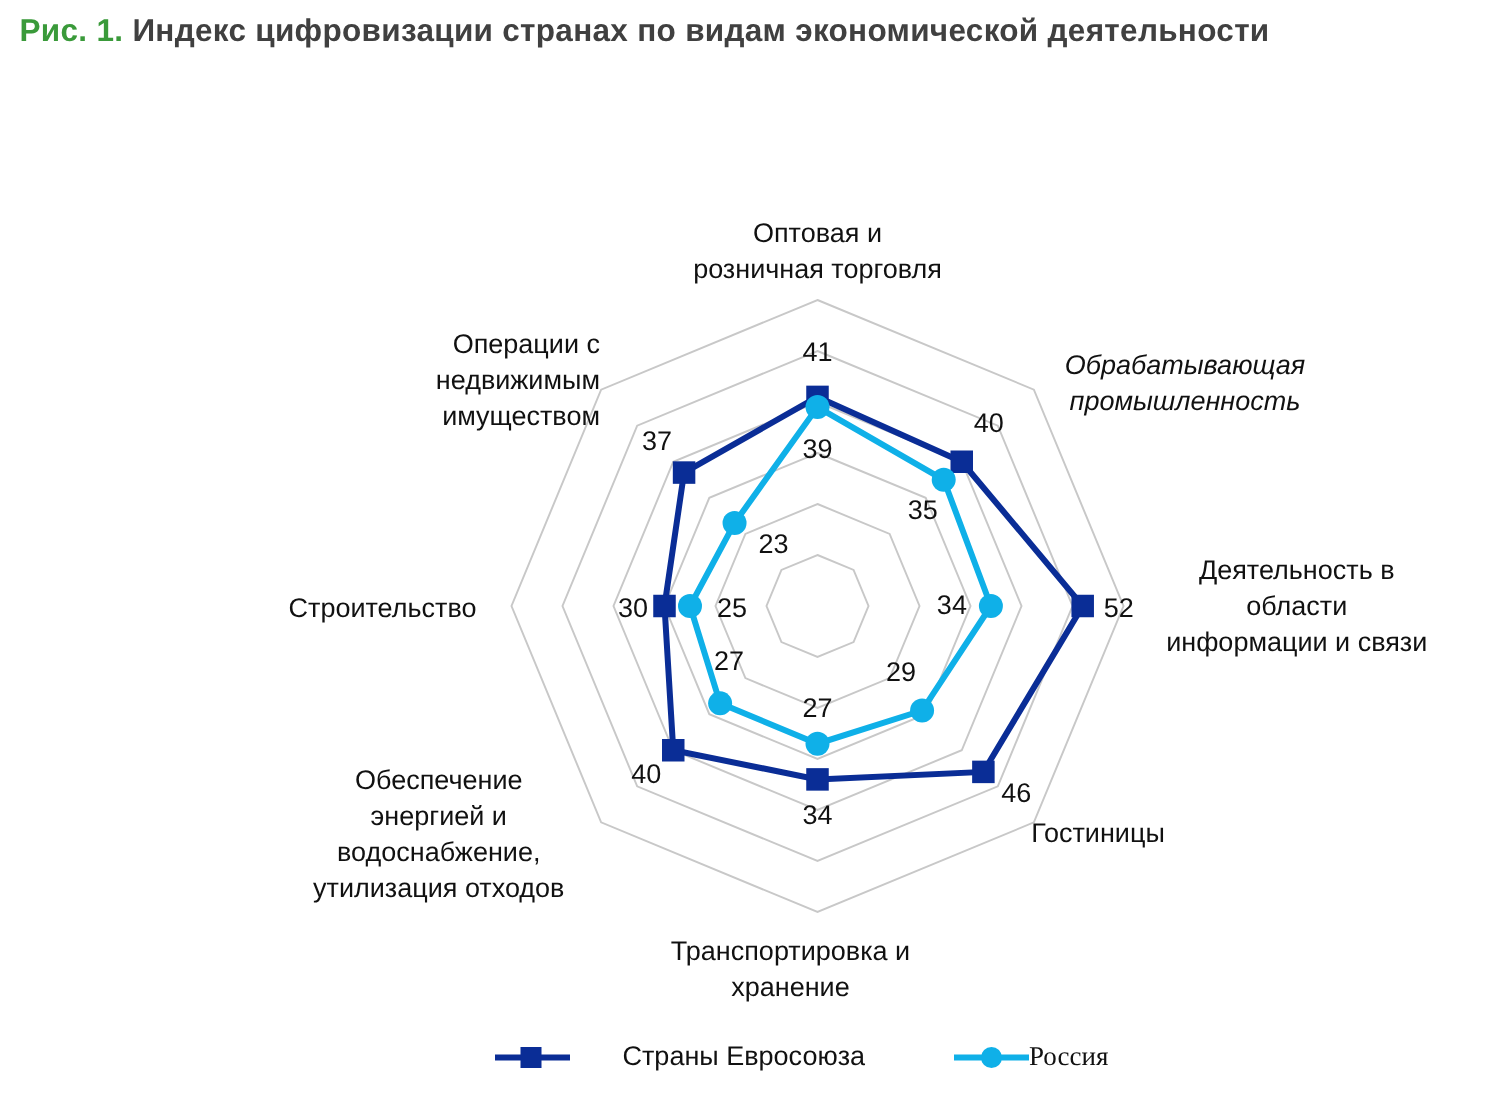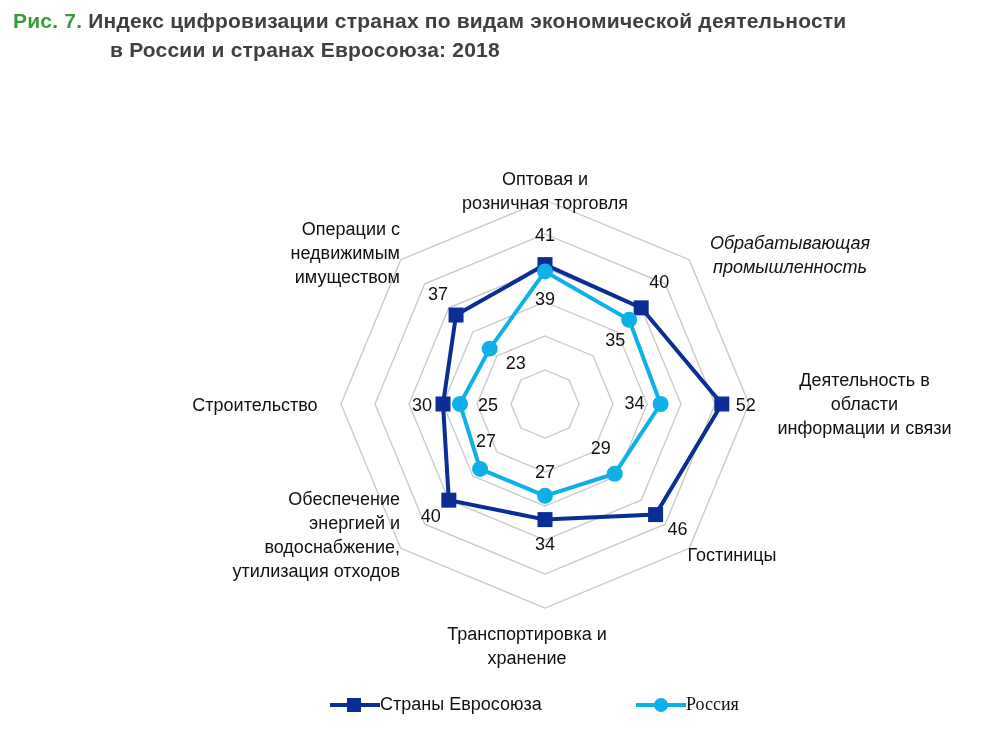--- a/index.html
+++ b/index.html
@@ -10,23 +10,22 @@
   svg{position:absolute;left:0;top:0;}
   .cat{position:absolute;font-size:18px;color:#111;line-height:24px;text-align:center;white-space:nowrap;}
   .legend{position:absolute;top:694px;left:0;width:1000px;font-size:18px;color:#111;}
   .leg-item{position:absolute;display:flex;align-items:center;top:0;}
   .leg-item svg{position:static;}
 </style>
 </head>
 <body>
 
 <div class="title">
-  <span class="fig">Рис. 7</span><span class="fig">.</span>
+  <span class="fig">Рис. 1</span><span class="fig">.</span>
   <span>Индекс цифровизации странах по видам экономической деятельности</span>
-  <span class="line2">в России и странах Евросоюза: 2018</span>
 </div>
 
 <svg id="radar" width="1000" height="730" xmlns="http://www.w3.org/2000/svg">
   <g id="grid">
       <polygon points="545,370 569.0416305603426,379.95836943965736 579,404 569.0416305603426,428.04163056034264 545,438 520.9583694396574,428.04163056034264 511,404 520.9583694396574,379.95836943965736" fill="none" stroke="#c8c8c8" stroke-width="1.3"></polygon>
       <polygon points="545,336 593.0832611206853,355.9167388793148 613,404 593.0832611206853,452.0832611206852 545,472 496.9167388793148,452.0832611206852 477,404 496.9167388793148,355.9167388793148" fill="none" stroke="#c8c8c8" stroke-width="1.3"></polygon>
       <polygon points="545,302 617.1248916810279,331.87510831897214 647,404 617.1248916810279,476.12489168102786 545,506 472.87510831897214,476.12489168102786 443,404 472.87510831897214,331.87510831897214" fill="none" stroke="#c8c8c8" stroke-width="1.3"></polygon>
       <polygon points="545,268 641.1665222413704,307.83347775862956 681,404 641.1665222413704,500.16652224137044 545,540 448.83347775862956,500.16652224137044 409,404 448.8334777586295,307.83347775862956" fill="none" stroke="#c8c8c8" stroke-width="1.3"></polygon>
       <polygon points="545,234 665.2081528017131,283.7918471982869 715,404 665.2081528017131,524.208152801713 545,574 424.7918471982869,524.2081528017131 375,404 424.79184719828686,283.7918471982869" fill="none" stroke="#c8c8c8" stroke-width="1.3"></polygon>
       <polygon points="545,200 689.2497833620557,259.7502166379443 749,404 689.2497833620557,548.2497833620557 545,608 400.7502166379443,548.2497833620557 341,404 400.7502166379443,259.7502166379443" fill="none" stroke="#c8c8c8" stroke-width="1.3"></polygon>
@@ -66,31 +65,31 @@
       <text x="615.1457069611992" y="345.85429303880085" text-anchor="middle" font-size="18" fill="#111" font-family="&quot;Liberation Sans&quot;, sans-serif">35</text>
       <text x="634.6" y="409" text-anchor="middle" font-size="18" fill="#111" font-family="&quot;Liberation Sans&quot;, sans-serif">34</text>
       <text x="600.7207286249936" y="453.72072862499357" text-anchor="middle" font-size="18" fill="#111" font-family="&quot;Liberation Sans&quot;, sans-serif">29</text>
       <text x="545" y="477.8" text-anchor="middle" font-size="18" fill="#111" font-family="&quot;Liberation Sans&quot;, sans-serif">27</text>
       <text x="486.08759748707496" y="446.91240251292504" text-anchor="middle" font-size="18" fill="#111" font-family="&quot;Liberation Sans&quot;, sans-serif">27</text>
       <text x="488" y="411" text-anchor="middle" font-size="18" fill="#111" font-family="&quot;Liberation Sans&quot;, sans-serif">25</text>
       <text x="515.704249711212" y="368.704249711212" text-anchor="middle" font-size="18" fill="#111" font-family="&quot;Liberation Sans&quot;, sans-serif">23</text>
     </g>
 </svg>
 
-<div class="cat" id="cat0" style="left:440px;top:143px;width:210px;margin-top:24px;">Оптовая и<br>розничная торговля</div>
+<div class="cat" id="cat0" style="left:440px;top:143px;width:210px;">Оптовая и<br>розничная торговля</div>
 <div class="cat" id="cat1" style="left:690px;top:231px;width:200px;font-style:italic;">Обрабатывающая<br>промышленность</div>
 <div class="cat" id="cat2" style="left:752px;top:368px;width:225px;">Деятельность в<br>области<br>информации и связи</div>
 <div class="cat" id="cat3" style="left:672px;top:543px;width:120px;">Гостиницы</div>
 <div class="cat" id="cat4" style="left:412px;top:622px;width:230px;">Транспортировка и<br>хранение</div>
-<div class="cat" id="cat5" style="left:185px;top:487px;width:215px;text-align:right;">Обеспечение<br>энергией и<br>водоснабжение,<br>утилизация отходов</div>
+<div class="cat" id="cat5" style="left:185px;top:508px;width:215px;">Обеспечение<br>энергией и<br>водоснабжение,<br>утилизация отходов</div>
 <div class="cat" id="cat6" style="left:170px;top:393px;width:170px;">Строительство</div>
 <div class="cat" id="cat7" style="left:250px;top:217px;width:150px;text-align:right;">Операции с<br>недвижимым<br>имуществом</div>
 
 <div class="legend">
-  <div class="leg-item" style="left:330px;">
+  <div class="leg-item" style="left:330px;gap:35px;">
     <svg width="50" height="20">
       <line x1="0" y1="10" x2="50" y2="10" stroke-width="4" id="leg-eu-line" stroke="#0a2d96"></line>
       <rect x="17" y="3" width="14" height="14" id="leg-eu-mark" fill="#0a2d96"></rect>
     </svg>
     <span>Страны Евросоюза</span>
   </div>
   <div class="leg-item" style="left:636px;font-family:Liberation Serif, serif;">
     <svg width="50" height="20">
       <line x1="0" y1="10" x2="50" y2="10" stroke-width="4" id="leg-ru-line" stroke="#0fb0e8"></line>
       <circle cx="25" cy="10" r="7" id="leg-ru-mark" fill="#0fb0e8"></circle>

